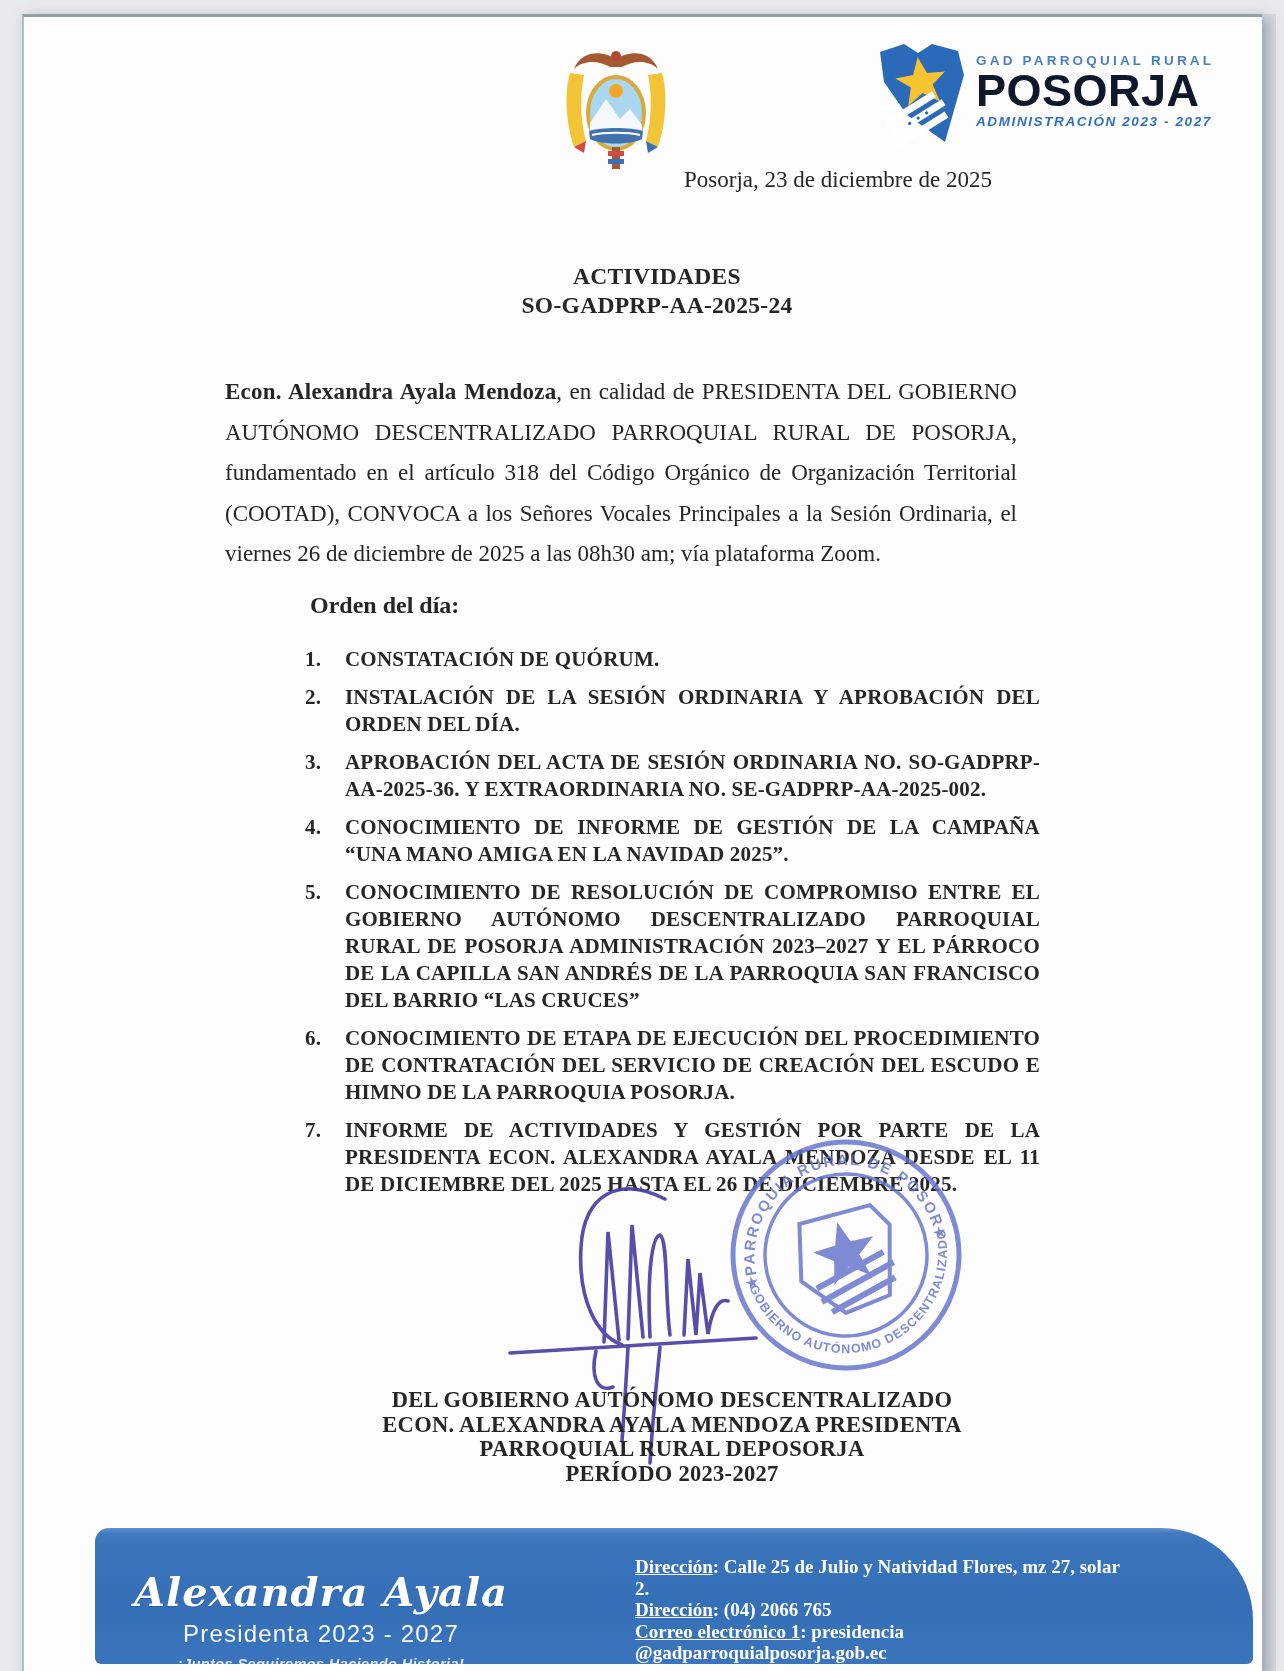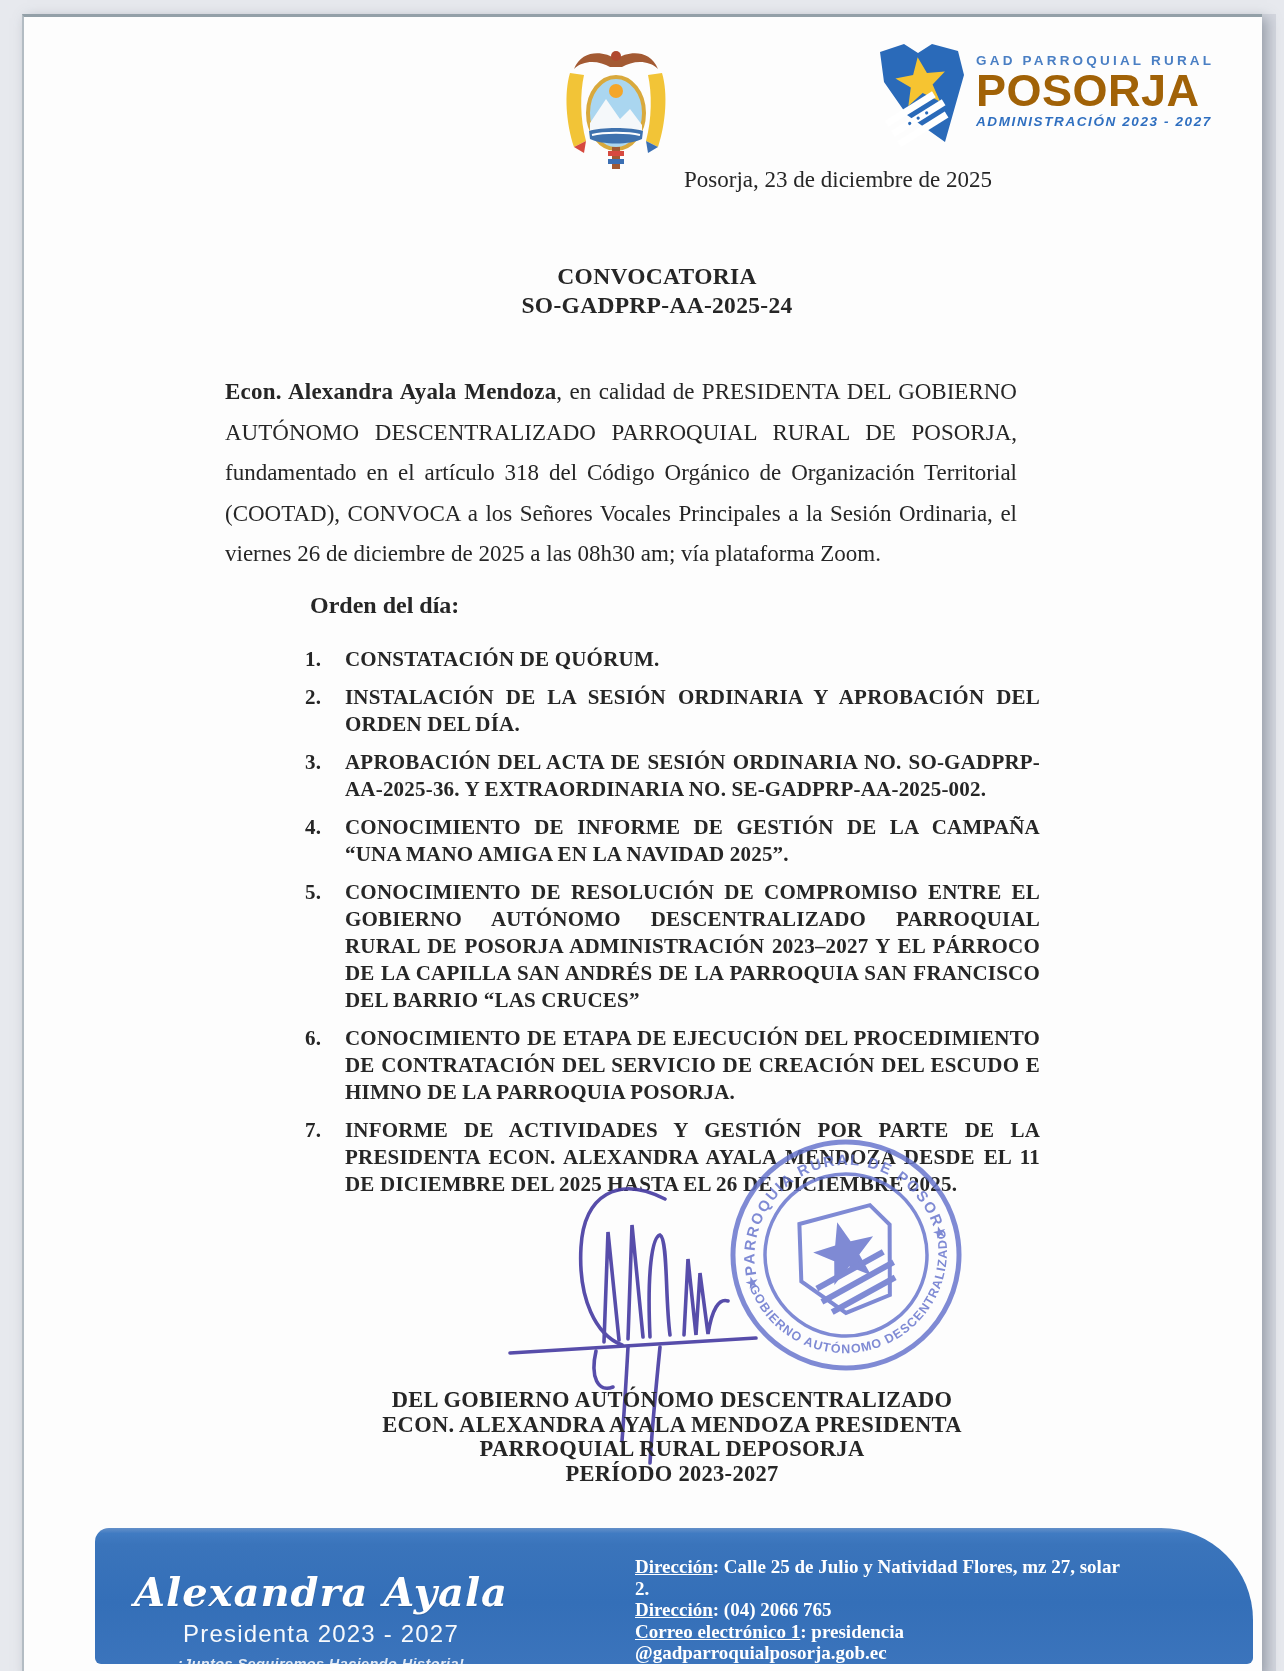--- a/index.html
+++ b/index.html
@@ -16,21 +16,21 @@
     box-shadow:5px 4px 12px rgba(95,105,120,.5), 14px 0 0 #d4d7df;
   }
   .abs{position:absolute;}
 
   
   .coat-svg{left:536px;top:26px;width:112px;height:132px;}
   .brand{left:850px;top:24px;display:flex;gap:10px;align-items:flex-start;
     font-family:"Liberation Sans", sans-serif;}
   .brand-text{padding-top:12px;}
   .brand-type{font-size:13.5px;font-weight:bold;letter-spacing:3.2px;color:#4a7fc4;white-space:nowrap;}
-  .brand-name{font-size:45px;font-weight:bold;color:#a16207;line-height:1.02;letter-spacing:.5px;}
+  .brand-name{font-size:45px;font-weight:bold;color:#0f172a;line-height:1.02;letter-spacing:.5px;}
   .brand-admin{font-size:13.5px;font-weight:bold;font-style:italic;letter-spacing:1.6px;color:#2f6fc0;white-space:nowrap;}
   .date-line{left:614px;top:150px;width:400px;text-align:center;font-size:23px;}
 
   
   .doc-title{left:133px;top:245px;width:1000px;text-align:center;
     font-weight:bold;font-size:23.5px;line-height:29px;letter-spacing:.3px;}
 
   
   .lead{left:201px;top:332px;width:792px;font-size:23px;line-height:40.5px;
     text-align:justify;}
@@ -107,21 +107,21 @@
     <div class="brand-text">
       <div class="brand-type">GAD PARROQUIAL RURAL</div>
       <div class="brand-name">POSORJA</div>
       <div class="brand-admin">ADMINISTRACIÓN 2023 - 2027</div>
     </div>
   </div>
 
   <div class="abs date-line">Posorja, 23 de diciembre de 2025</div>
 
   <div class="abs doc-title">
-    <div>CONVOCATORIA</div>
+    <div>ACTIVIDADES</div>
     <div>SO-GADPRP-AA-2025-24</div>
   </div>
 
   <p class="abs lead"><b>Econ. Alexandra Ayala Mendoza</b><span>, en calidad de PRESIDENTA DEL GOBIERNO AUTÓNOMO DESCENTRALIZADO PARROQUIAL RURAL DE POSORJA, fundamentado en el artículo 318 del Código Orgánico de Organización Territorial (COOTAD), CONVOCA a los Señores Vocales Principales a la Sesión Ordinaria, el viernes 26 de diciembre de 2025 a las 08h30 am; vía plataforma Zoom.</span></p>
 
   <div class="abs orden-heading">Orden del día:</div>
 
   <div class="abs agenda">
     <div class="agenda-item"><span class="num">1.</span><span>CONSTATACIÓN DE QUÓRUM.</span></div>
     <div class="agenda-item"><span class="num">2.</span><span>INSTALACIÓN DE LA SESIÓN ORDINARIA Y APROBACIÓN DEL ORDEN DEL DÍA.</span></div>

